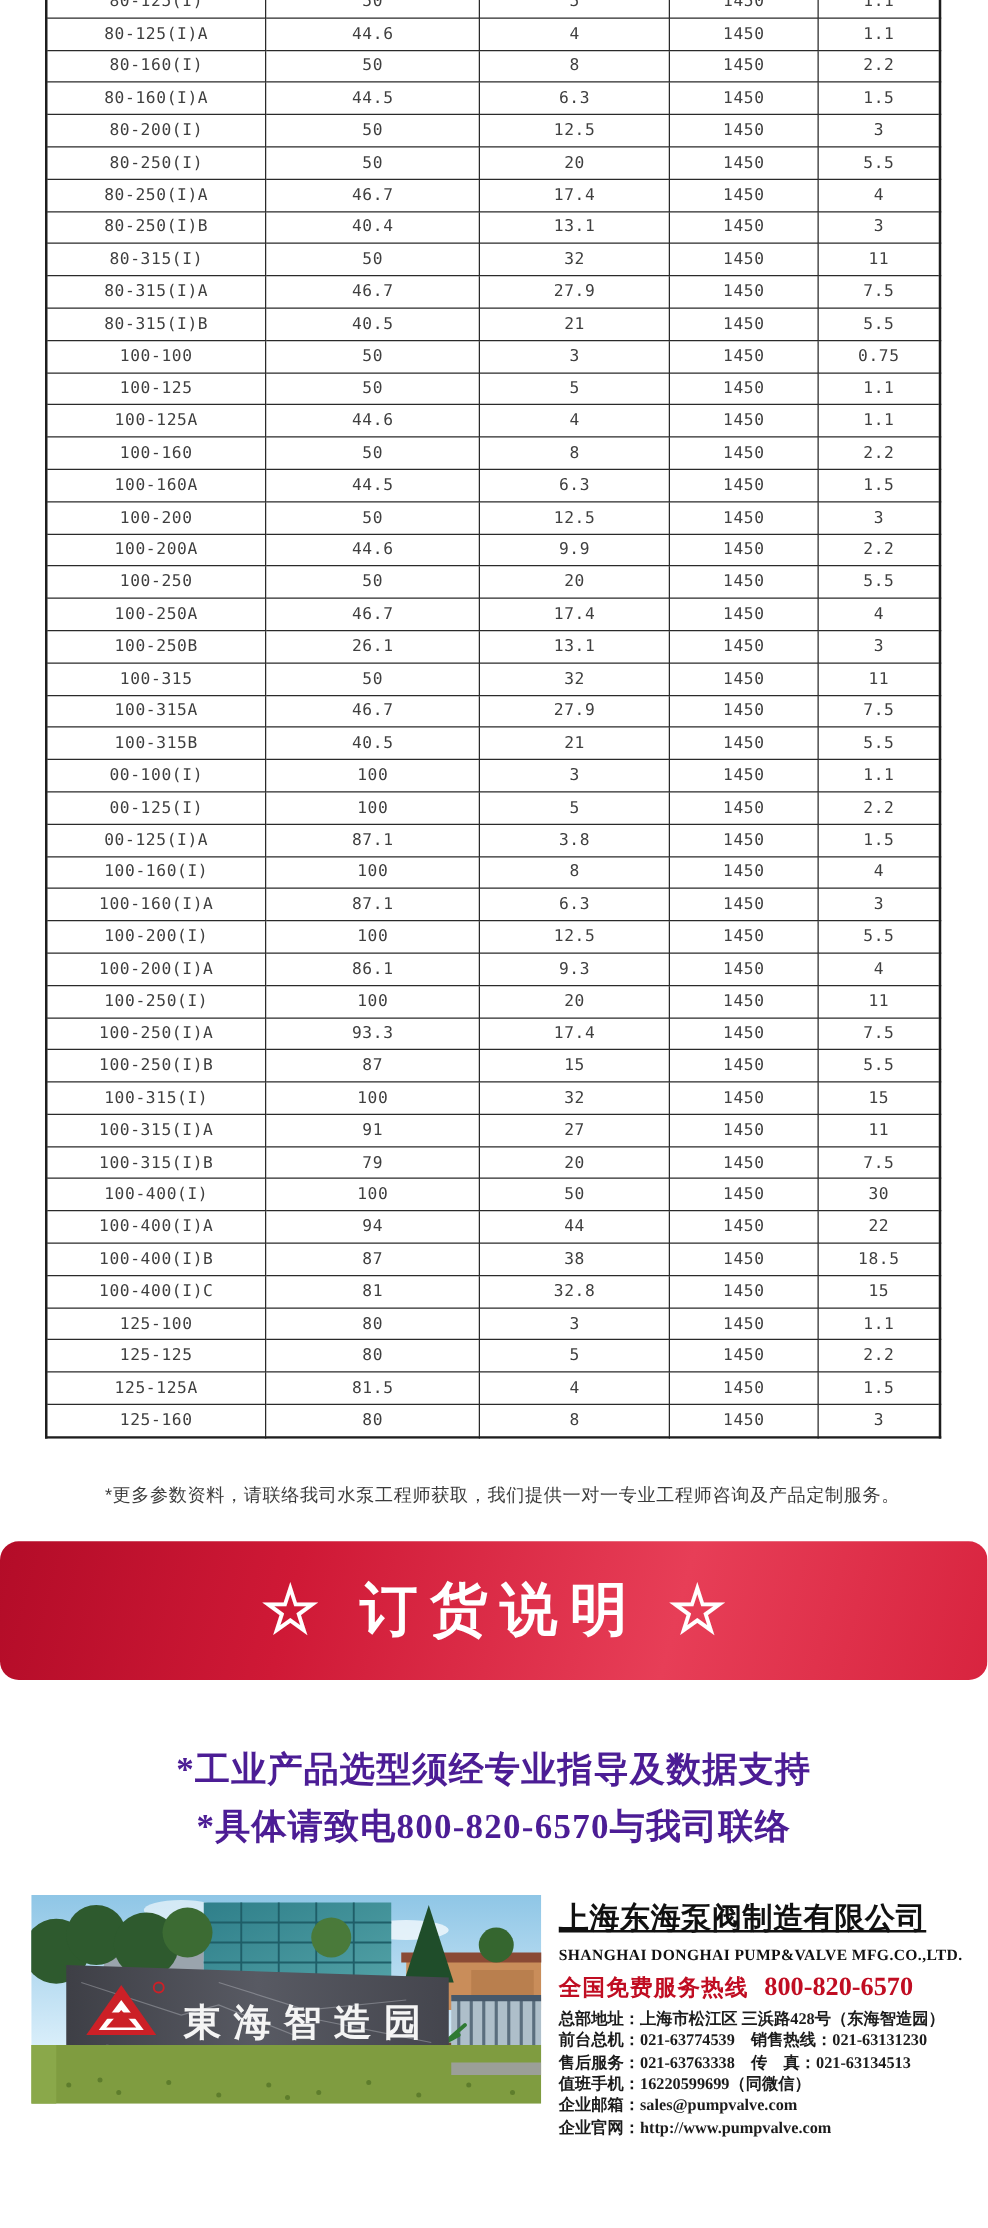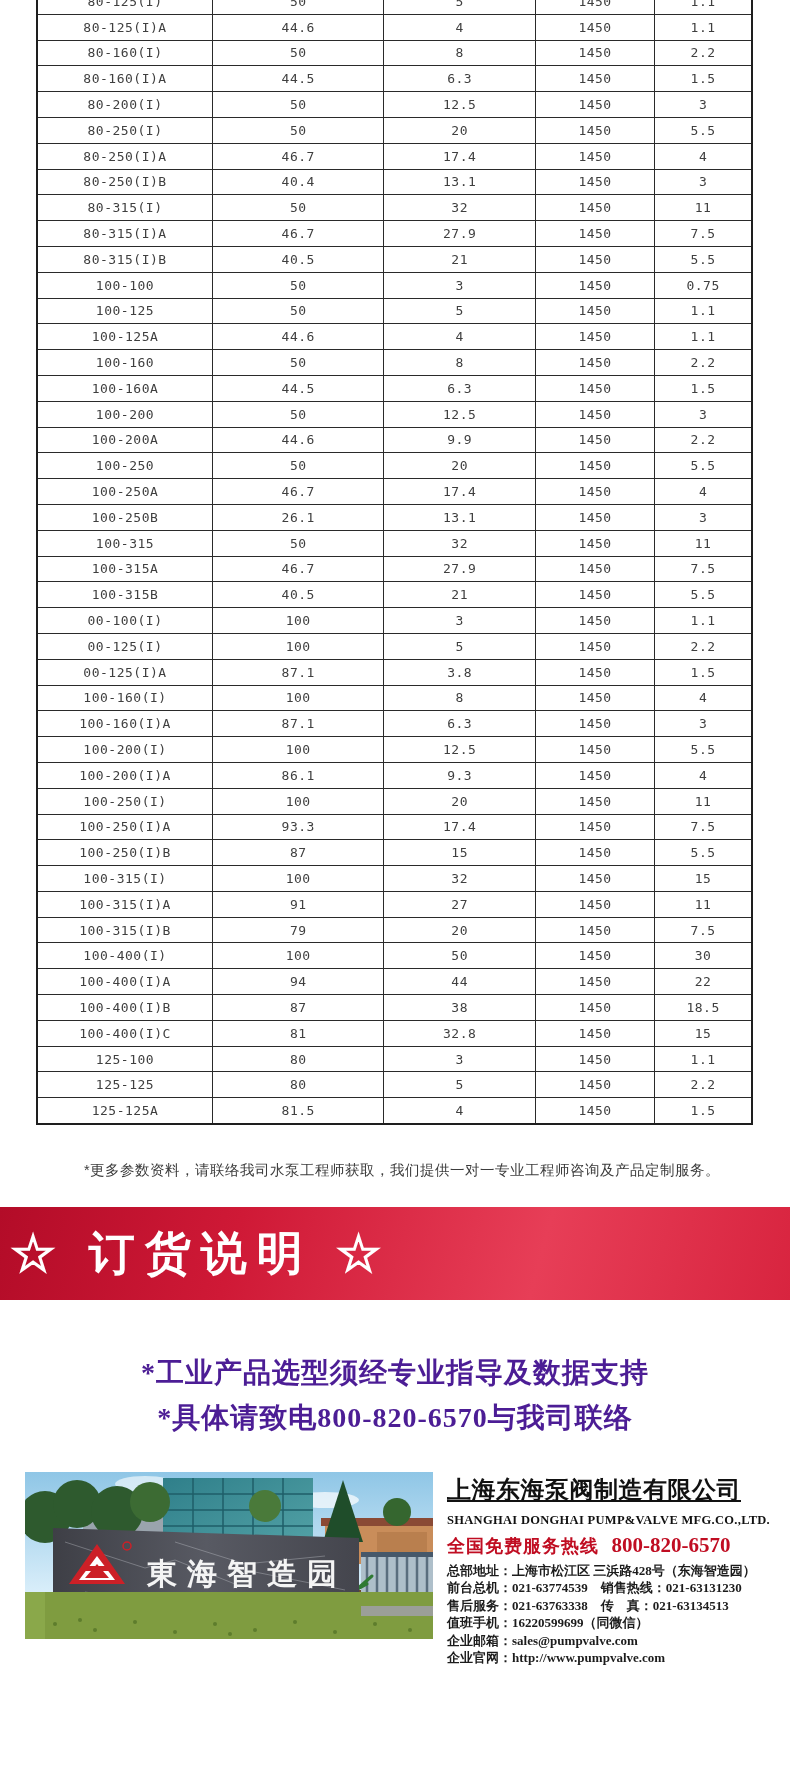--- a/index.html
+++ b/index.html
@@ -21,23 +21,23 @@
     padding:0 2px;letter-spacing:0.5px;white-space:nowrap;overflow:hidden;
   }
   
   .note{
     margin-top:36px;text-align:center;font-size:14.5px;color:#3c3c3c;
     letter-spacing:0.5px;
     padding-left:14px;
   }
   
   .banner{
-    margin-top:27px;width:790px;height:93px;
+    margin-top:27px;width:790px;height:111px;
     background:linear-gradient(105deg,#b30c28 0%,#cf1936 30%,#e73e57 68%,#d8243f 100%);
-    display:flex;align-items:center;justify-content:flex-start;
+    display:flex;align-items:center;justify-content:center;border-radius:15px;
   }
   .banner .title{
     color:#ffffff;font-size:46px;font-weight:bold;letter-spacing:10px;
     text-align:center;padding-left:10px;
   }
   
   .notices{
     margin-top:50px;text-align:center;
     font-family:"Liberation Serif",serif;font-weight:bold;
     font-size:28px;color:#4c1d95;line-height:45px;letter-spacing:1px;
@@ -379,20 +379,27 @@
           <td>5</td>
           <td>1450</td>
           <td>2.2</td>
         </tr>
         <tr>
           <td>125-125A</td>
           <td>81.5</td>
           <td>4</td>
           <td>1450</td>
           <td>1.5</td>
+        </tr>
+        <tr>
+          <td>125-160</td>
+          <td>80</td>
+          <td>8</td>
+          <td>1450</td>
+          <td>3</td>
         </tr>
       </tbody>
   </table>
 </div>
 
 <div class="note">*更多参数资料，请联络我司水泵工程师获取，我们提供一对一专业工程师咨询及产品定制服务。</div>
 
 <div class="banner">
   <div class="title">☆ 订货说明 ☆</div>
 </div>

